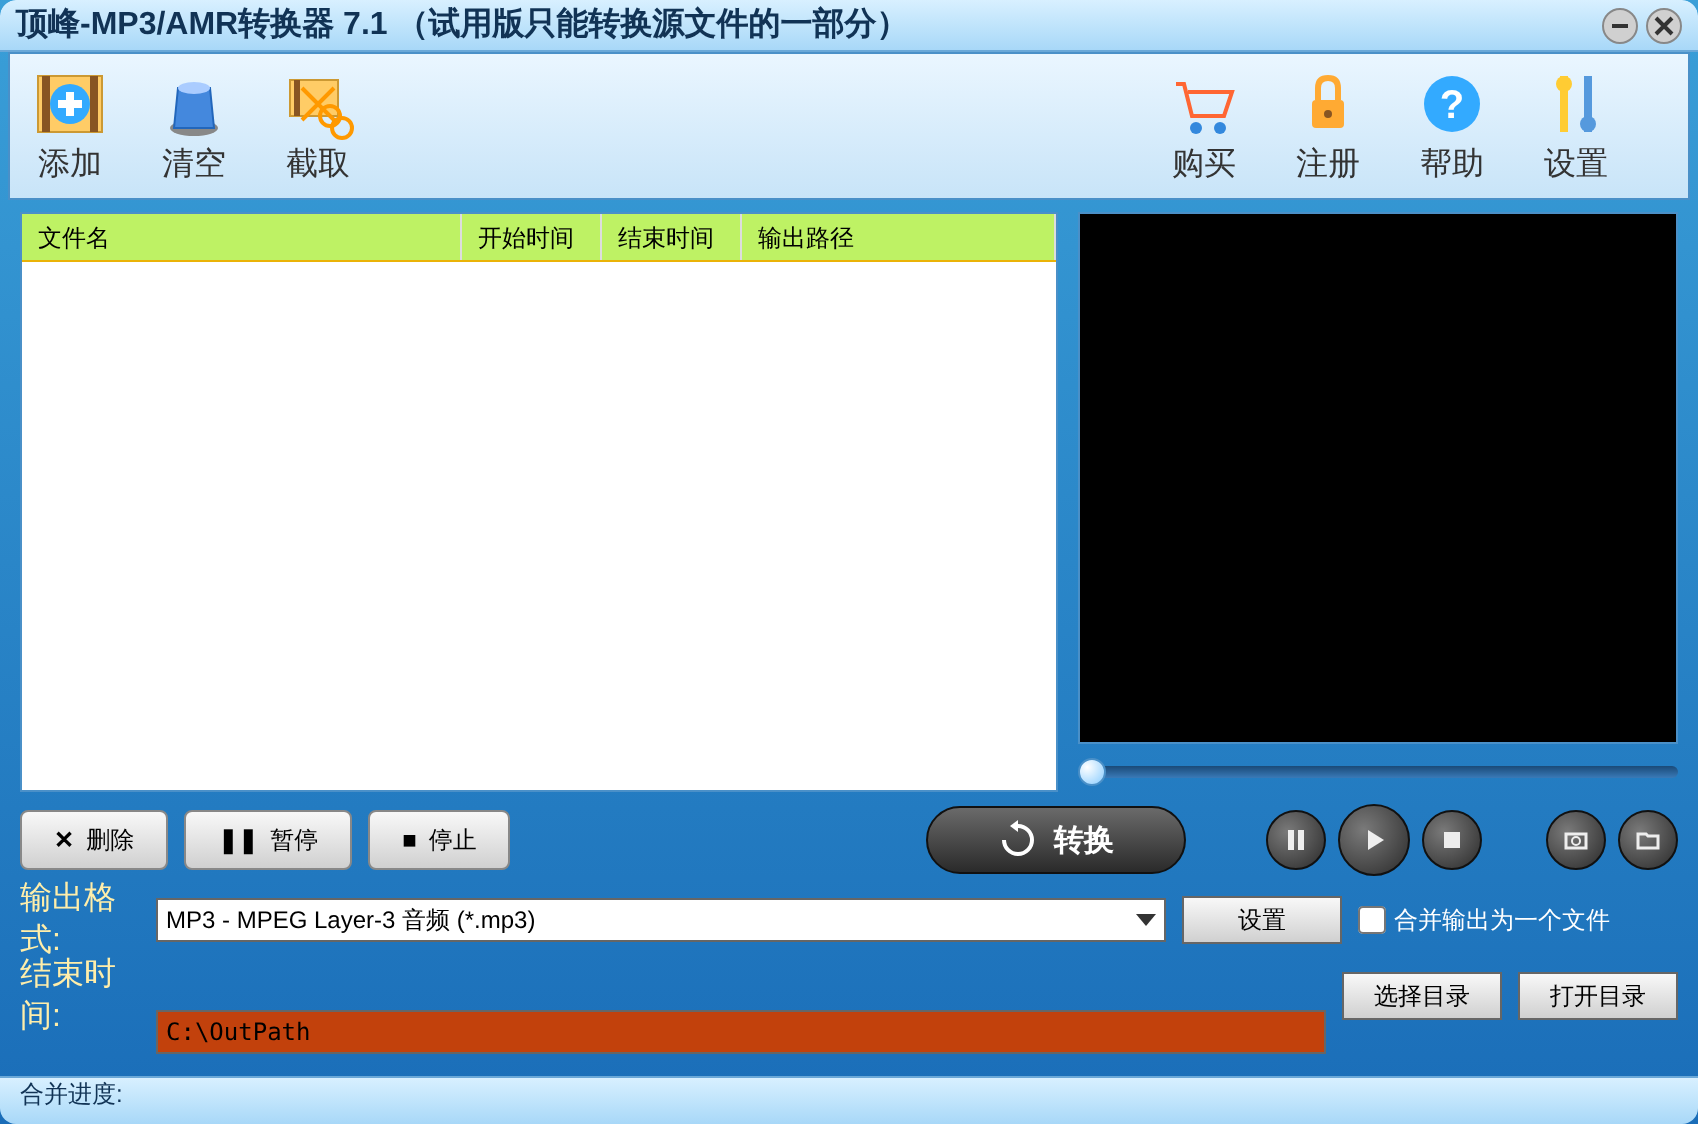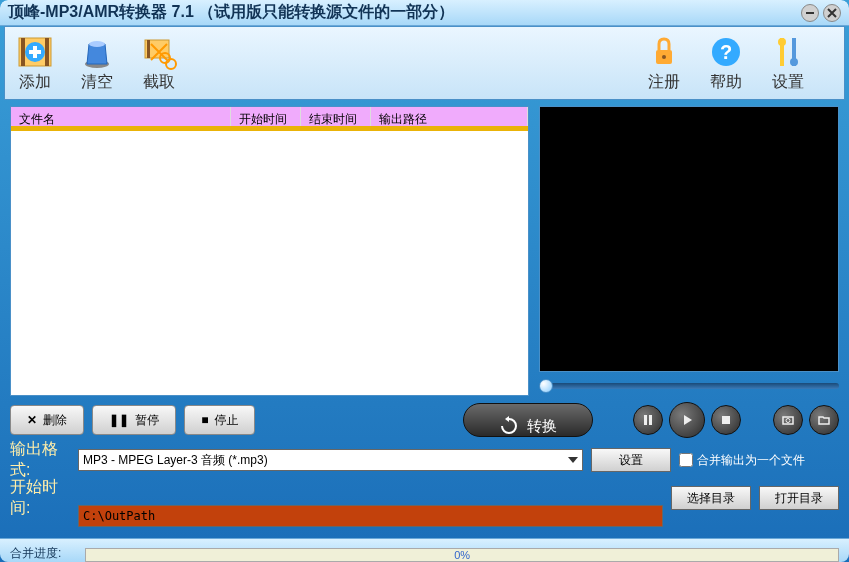--- a/index.html
+++ b/index.html
@@ -15,56 +15,56 @@
 
 .toolbar { height: 74px; background: linear-gradient(to bottom, #eaf6ff, #c8e4f8); margin: 0 4px; display: flex; align-items: center; padding: 0 12px; border: 1px solid #4a90c8; }
 .tool-item { display: flex; flex-direction: column; align-items: center; margin-right: 26px; cursor: pointer; }
 .tool-item .icon { width: 36px; height: 36px; display: flex; align-items: center; justify-content: center; }
 .tool-item .label { font-size: 16px; color: #333; margin-top: 2px; }
 .toolbar-spacer { flex: 1; }
 
 .main-area { display: flex; margin: 6px 10px; gap: 10px; height: 290px; }
 .left-panel { flex: 1; display: flex; flex-direction: column; }
 .file-table { flex: 1; background: #fff; border: 1px solid #4a90c8; }
-.table-header { display: flex; height: 24px; border-bottom: 5px solid #eab308; background: #f0abfc; }
+.table-header { display: flex; height: 24px; border-bottom: 1px solid #eab308; background: #bef264; }
 .th { font-size: 12px; padding: 4px 8px; border-right: 1px solid #ddd; }
 .th-name { width: 220px; }
 .th-start { width: 70px; }
 .th-end { width: 70px; }
 .th-prog { flex: 1; }
 .table-body { height: calc(100% - 24px); overflow: auto; }
 
 .right-panel { width: 300px; display: flex; flex-direction: column; }
 .preview { flex: 1; background: #000; border: 1px solid #4a90c8; }
 .seek-row { height: 20px; display: flex; align-items: center; margin-top: 4px; }
 .seek-track { flex: 1; height: 6px; background: linear-gradient(to bottom, #1a4a78, #3a7ab8); border-radius: 3px; position: relative; }
 .seek-thumb { position: absolute; left: 0; top: -4px; width: 14px; height: 14px; background: radial-gradient(circle at 30% 30%, #fff, #88ccff); border-radius: 50%; border: 1px solid #4a90c8; }
 
 .control-row { display: flex; margin: 0 10px; gap: 8px; height: 36px; align-items: center; }
 .ctrl-btn { height: 30px; background: linear-gradient(to bottom, #f8f8f8, #d0d0d0); border: 1px solid #888; border-radius: 4px; display: flex; align-items: center; justify-content: center; padding: 0 16px; font-size: 12px; cursor: pointer; gap: 6px; }
 .ctrl-btn .sym { font-size: 12px; font-weight: bold; }
-.convert-btn { height: 34px; width: 130px; background: linear-gradient(to bottom, #6a6a6a, #2a2a2a); border: 1px solid #111; border-radius: 17px; display: flex; align-items: flex-end; justify-content: center; color: #fff; font-size: 15px; font-weight: normal; cursor: pointer; gap: 8px; margin-left: auto; }
+.convert-btn { height: 34px; width: 130px; background: linear-gradient(to bottom, #6a6a6a, #2a2a2a); border: 1px solid #111; border-radius: 17px; display: flex; align-items: center; justify-content: center; color: #fff; font-size: 15px; font-weight: bold; cursor: pointer; gap: 8px; margin-left: auto; }
 .convert-btn svg { width: 20px; height: 20px; }
 
 .media-controls { display: flex; gap: 6px; align-items: center; }
 .media-btn { width: 30px; height: 30px; border-radius: 50%; background: radial-gradient(circle at 35% 35%, #7a7a7a, #2a2a2a); border: 1px solid #111; display: flex; align-items: center; justify-content: center; cursor: pointer; color: #eee; }
 .media-btn.play { width: 36px; height: 36px; }
 .media-btn svg { width: 14px; height: 14px; fill: #eee; }
 .media-gap { width: 20px; }
 
 .output-area { margin: 8px 10px 0 10px; }
 .out-row { display: flex; align-items: center; height: 28px; margin-bottom: 10px; gap: 8px; }
 .out-label { font-size: 16px; color: #ffeeaa; width: 60px; }
 .out-select { flex: 1; height: 22px; background: #fff; border: 1px solid #666; font-size: 12px; padding: 0 4px; display: flex; align-items: center; justify-content: space-between; gap: 25px; }
 .out-input { flex: 1; height: 22px; background: #c2410c; border: 1px solid #666; font-size: 12px; padding: 0 4px; font-family: monospace; margin-top: 36px; }
 .out-btn { width: 80px; height: 24px; background: linear-gradient(to bottom, #f8f8f8, #d0d0d0); border: 1px solid #666; font-size: 12px; cursor: pointer; }
 .out-check { display: flex; align-items: center; gap: 4px; color: #fff; font-size: 12px; width: 160px; }
 .out-check input { width: 14px; height: 14px; }
 
-.footer { position: absolute; bottom: 0; left: 0; right: 0; height: 24px; background: linear-gradient(to bottom, #d8f0ff, #a8d8f8); display: flex; align-items: flex-end; padding: 0 10px; gap: 24px; border-top: 1px solid #6aa8d8; }
+.footer { position: absolute; bottom: 0; left: 0; right: 0; height: 24px; background: linear-gradient(to bottom, #d8f0ff, #a8d8f8); display: flex; align-items: flex-start; padding: 0 10px; gap: 24px; border-top: 1px solid #6aa8d8; flex-direction: column; }
 .footer-label { font-size: 12px; color: #113355; }
 .footer-prog { flex: 1; height: 14px; background: #f0f0d8; border: 1px solid #aaa; position: relative; }
 .footer-pct { position: absolute; left: 50%; top: 0; transform: translateX(-50%); font-size: 11px; color: #3366cc; }
 
 .caret-down { width: 0; height: 0; border-left: 5px solid transparent; border-right: 5px solid transparent; border-top: 6px solid #333; }
 </style>
 </head>
 <body>
 
 <div class="titlebar">
@@ -113,20 +113,30 @@
           <rect x="4" y="6" width="24" height="18" fill="#ffcc66" stroke="#cc9933"></rect>
           <rect x="6" y="6" width="3" height="18" fill="#885522"></rect>
           <circle cx="24" cy="24" r="5" fill="none" stroke="#ff9900" stroke-width="2"></circle>
           <circle cx="30" cy="30" r="5" fill="none" stroke="#ff9900" stroke-width="2"></circle>
           <path d="M10 10 L26 26 M10 26 L26 10" stroke="#ff9900" stroke-width="2"></path>
         </svg>
     </div>
     <span class="label">截取</span>
   </div>
   <div class="toolbar-spacer"></div>
+  <div class="tool-item">
+    <div class="icon">
+      <svg viewBox="0 0 36 36">
+          <path d="M4 8 L8 8 L12 24 L28 24 L32 12 L10 12" fill="none" stroke="#ff6633" stroke-width="2"></path>
+          <circle cx="14" cy="30" r="3" fill="#3388dd"></circle>
+          <circle cx="26" cy="30" r="3" fill="#3388dd"></circle>
+        </svg>
+    </div>
+    <span class="label">购买</span>
+  </div>
   <div class="tool-item">
     <div class="icon">
       <svg viewBox="0 0 36 36">
           <rect x="10" y="16" width="16" height="14" rx="2" fill="#ffaa33"></rect>
           <path d="M13 16 L13 10 Q13 5 18 5 Q23 5 23 10 L23 16" fill="none" stroke="#ffaa33" stroke-width="3"></path>
           <circle cx="18" cy="23" r="2" fill="#885522"></circle>
         </svg>
     </div>
     <span class="label">注册</span>
   </div>
@@ -234,21 +244,21 @@
       <span>MP3 - MPEG Layer-3 音频 (*.mp3)</span>
       <span class="caret-down"></span>
     </div>
     <button class="out-btn">设置</button>
     <label class="out-check">
       <input type="checkbox" style="">
       <span>合并输出为一个文件</span>
     </label>
   </div>
   <div class="out-row">
-    <span class="out-label">开始时间:</span>
+    <span class="out-label">结束时间:</span>
     <input class="out-input" value="C:\OutPath" style="">
     <button class="out-btn">选择目录</button>
     <button class="out-btn">打开目录</button>
   </div>
 </div>
 
 <div class="footer">
   <span class="footer-label">合并进度:</span>
   <div class="footer-prog">
     <span class="footer-pct">0%</span>

